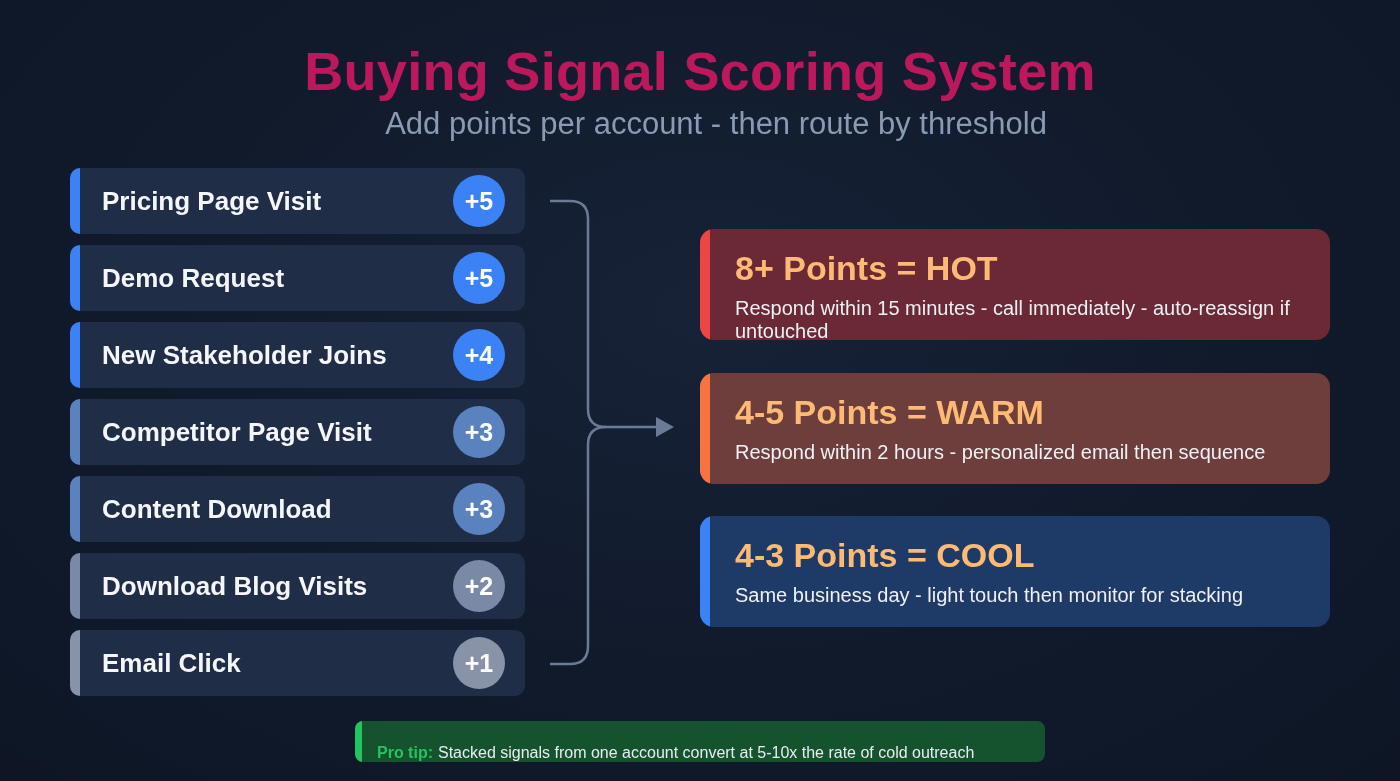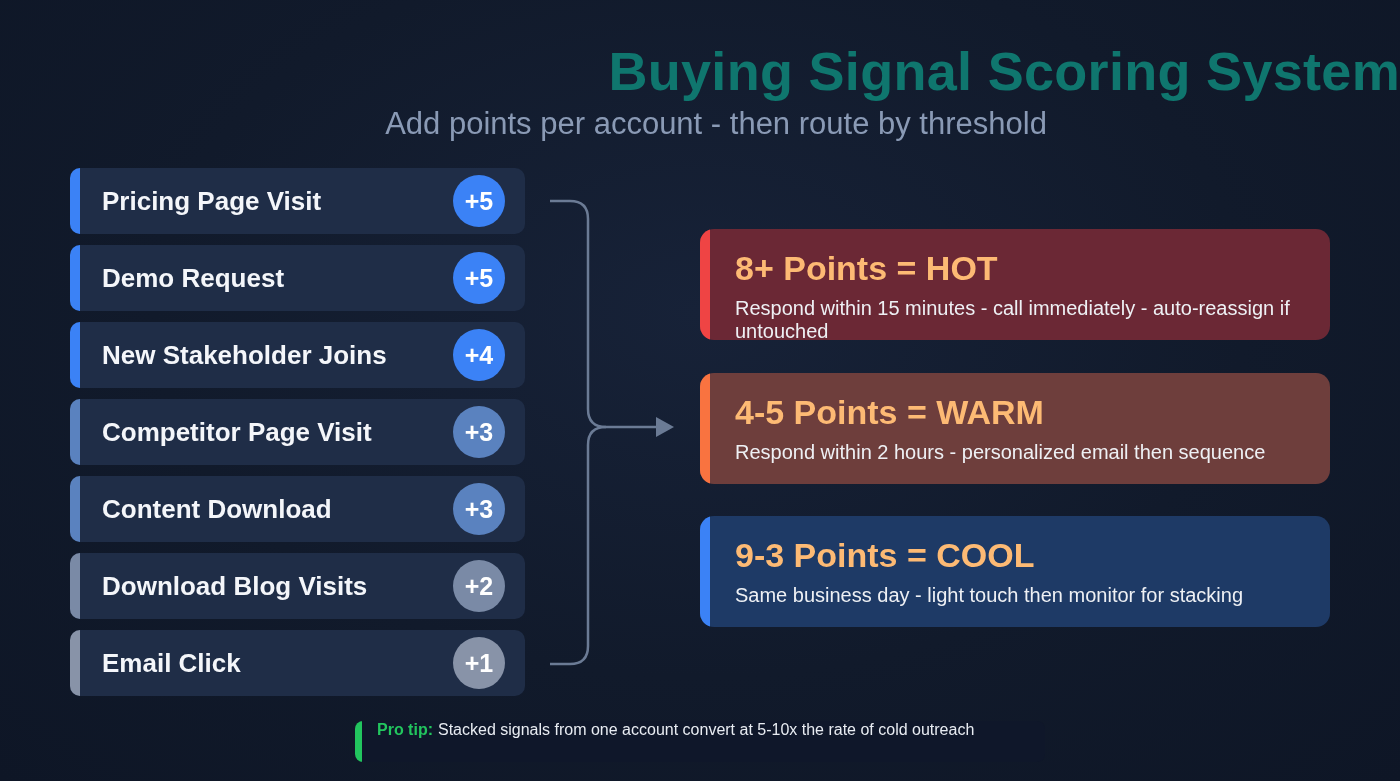--- a/index.html
+++ b/index.html
@@ -5,22 +5,22 @@
   * { box-sizing: border-box; margin: 0; padding: 0; }
   html, body { width: 1400px; height: 781px; overflow: hidden; }
   body {
     background: radial-gradient(ellipse at 50% 40%, #172238 0%, #111a2b 55%, #0e1626 100%);
     font-family: "Liberation Sans", "DejaVu Sans", sans-serif;
     color: #ffffff;
     position: relative;
   }
   .title {
     position: absolute; top: 40px; left: 0; width: 1400px;
-    text-align: right; font-size: 54px; font-weight: 700; letter-spacing: 0.3px;
-    color: #0f766e;
+    text-align: center; font-size: 54px; font-weight: 700; letter-spacing: 0.3px;
+    color: #be185d;
   }
   .subtitle {
     position: absolute; top: 106px; left: 16px; width: 1400px;
     text-align: center; font-size: 31px; font-weight: 400; color: #8a9ab5;
   }
   .signal {
     position: absolute; left: 70px; width: 455px; height: 66px;
     background: #1f2d47; border-radius: 10px; overflow: hidden;
     display: flex; align-items: center; justify-content: space-between;
   }
@@ -41,22 +41,22 @@
   }
   .tier .bar { position: absolute; left: 0; top: 0; bottom: 0; width: 10px; }
   .tier .heading {
     position: absolute; left: 35px; top: 20px; font-size: 34px; font-weight: 700; color: #fdba74;
   }
   .tier .desc {
     position: absolute; left: 35px; top: 68px; font-size: 20px; color: #eef0f4;
   }
   .tip {
     position: absolute; left: 355px; top: 721px; width: 690px; height: 41px;
-    background: #0f172a; border-radius: 8px; overflow: hidden;
-    display: flex; align-items: flex-start; font-size: 16px;
+    background: #14532d; border-radius: 8px; overflow: hidden;
+    display: flex; align-items: flex-end; font-size: 16px;
   }
   .tip .bar { position: absolute; left: 0; top: 0; bottom: 0; width: 7px; background: #22c55e; }
   .tip .tip-label { margin-left: 22px; color: #22c55e; font-weight: 700; margin-right: 5px; }
   .tip .tip-text { color: #e8ecf2; }
   svg.connector { position: absolute; left: 540px; top: 190px; }
 </style>
 </head>
 <body>
 
 <div class="title">Buying Signal Scoring System</div>
@@ -111,21 +111,21 @@
   <div class="heading">8+ Points = HOT</div>
   <div class="desc">Respond within 15 minutes - call immediately - auto-reassign if untouched</div>
 </div>
 <div class="tier" style="top:373px; background:#6e3e3c">
   <div class="bar" style="background:#f97340"></div>
   <div class="heading">4-5 Points = WARM</div>
   <div class="desc">Respond within 2 hours - personalized email then sequence</div>
 </div>
 <div class="tier" style="top:516px; background:#1e3a66">
   <div class="bar" style="background:#3b82f6"></div>
-  <div class="heading">9-3 Points = COOL</div>
+  <div class="heading">4-3 Points = COOL</div>
   <div class="desc">Same business day - light touch then monitor for stacking</div>
 </div>
 
 <div class="tip">
   <div class="bar"></div>
   <span class="tip-label">Pro tip:</span>
   <span class="tip-text">Stacked signals from one account convert at 5-10x the rate of cold outreach</span>
 </div>
 
 </body></html>

